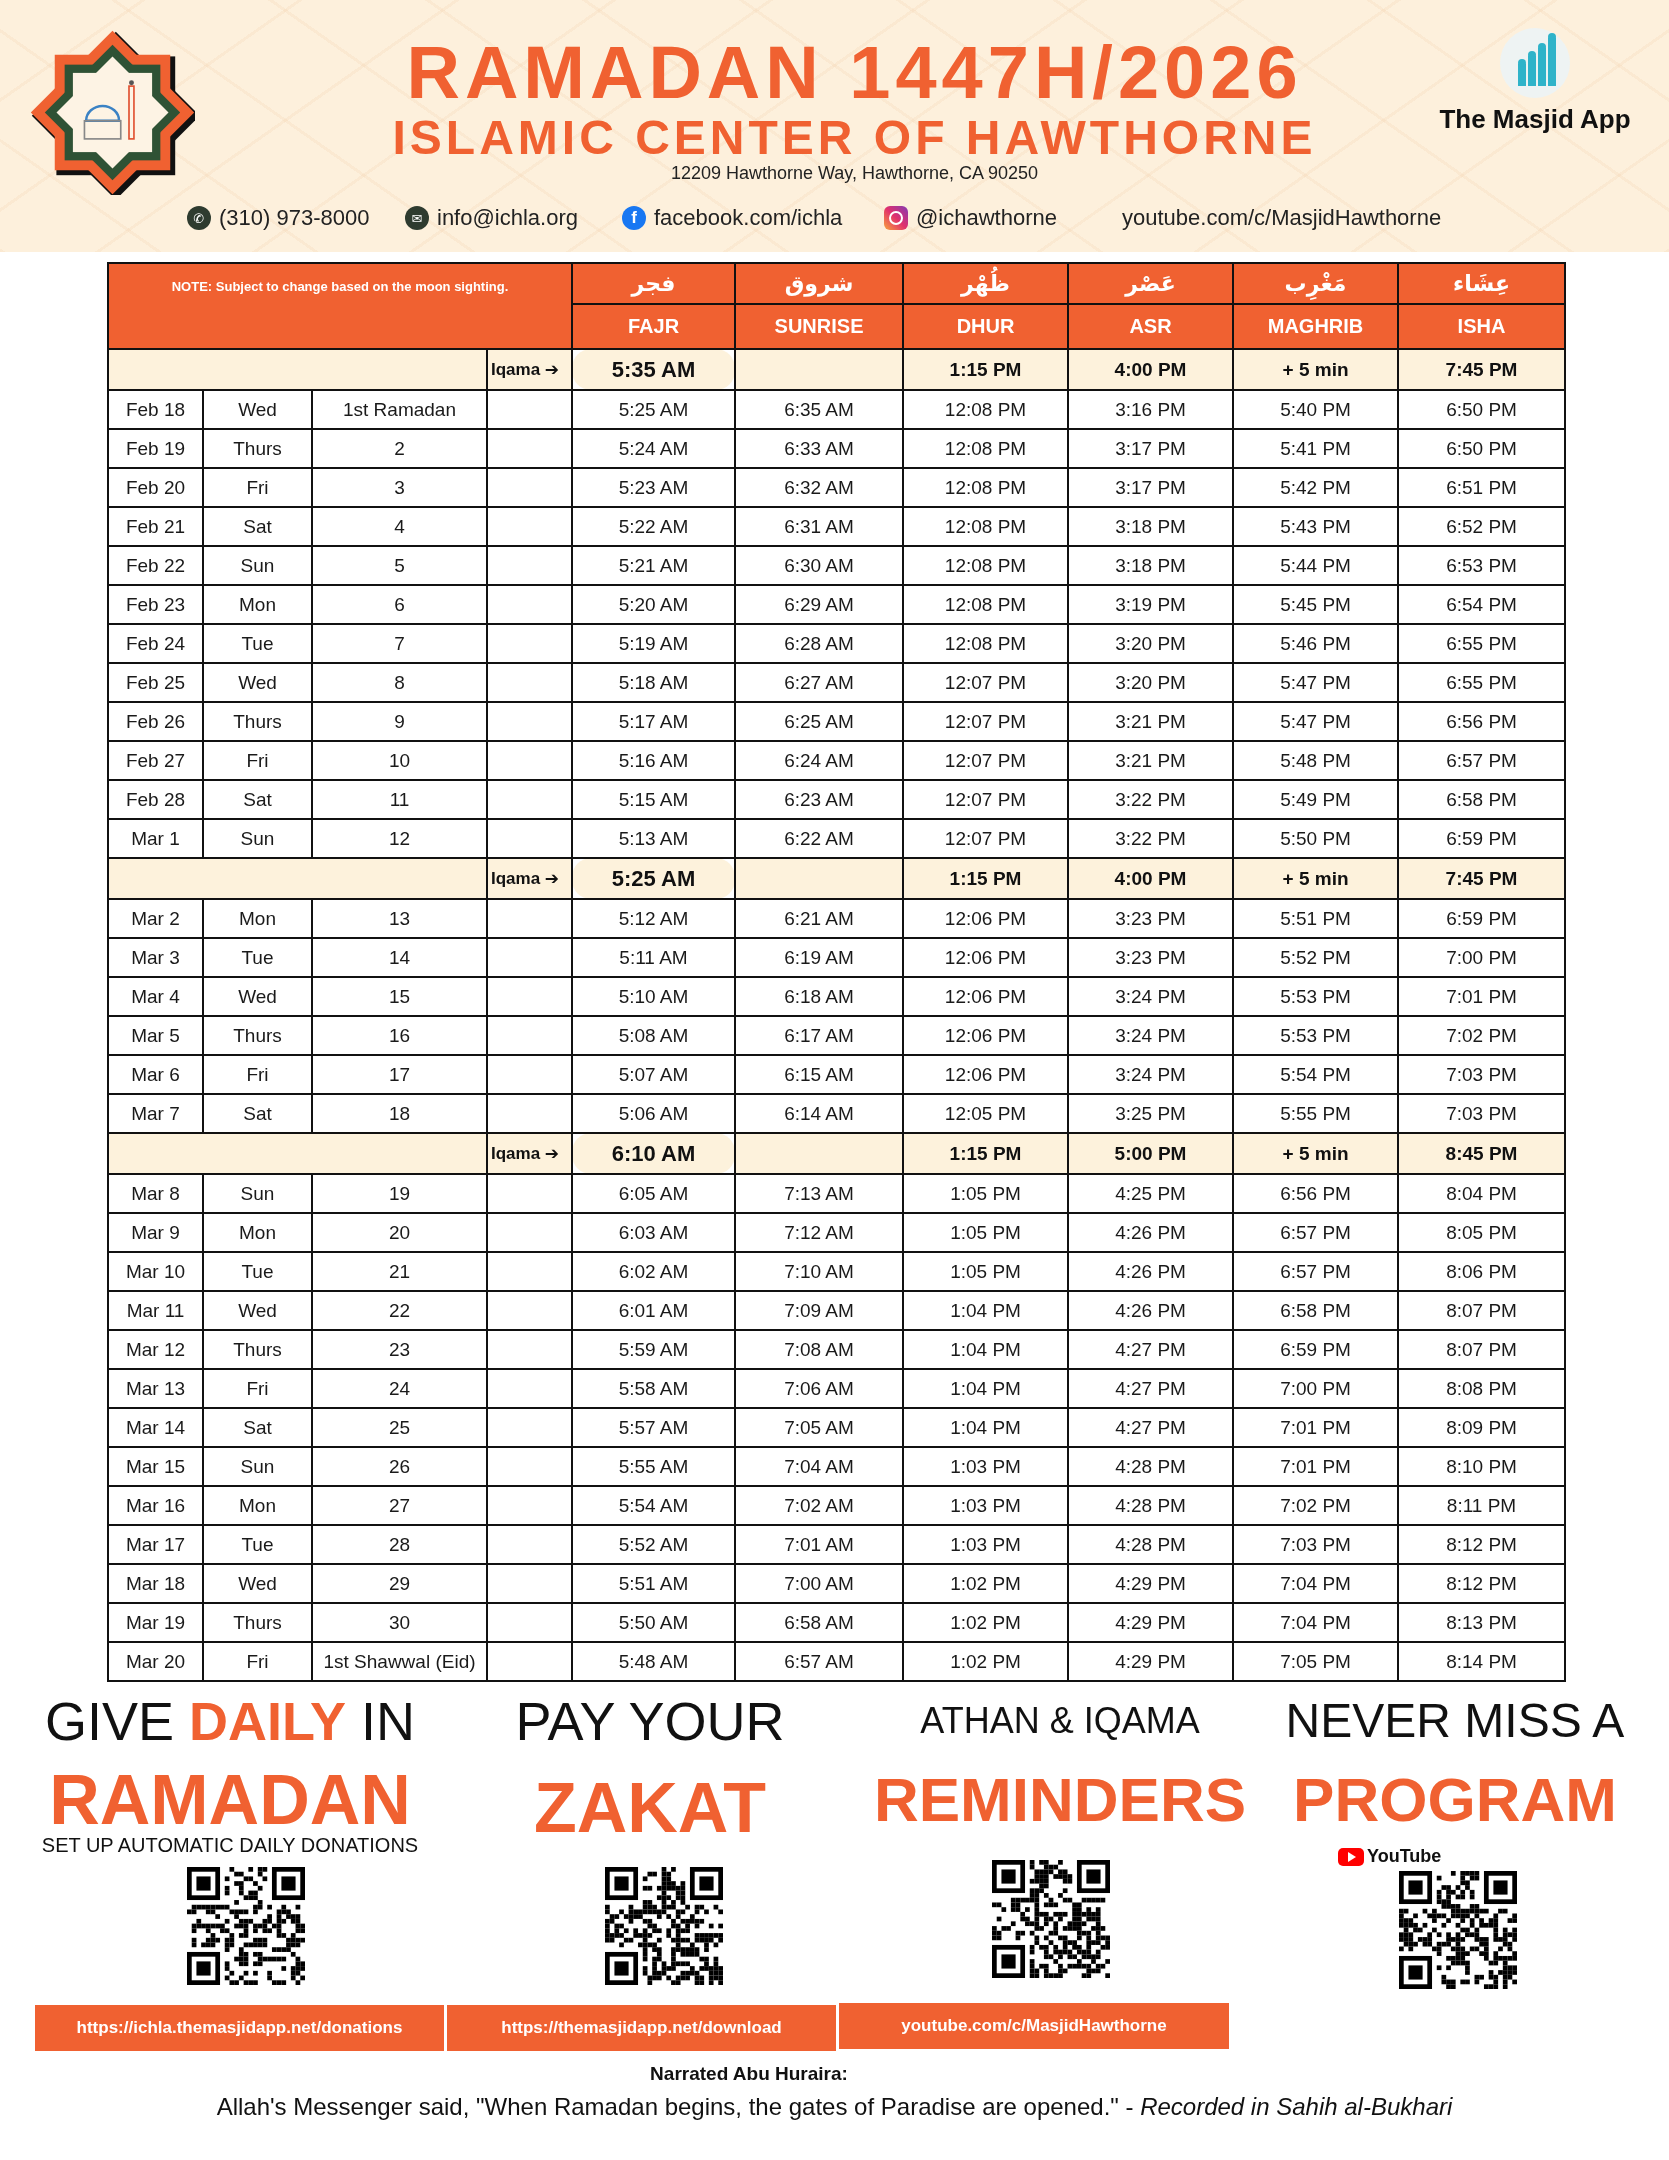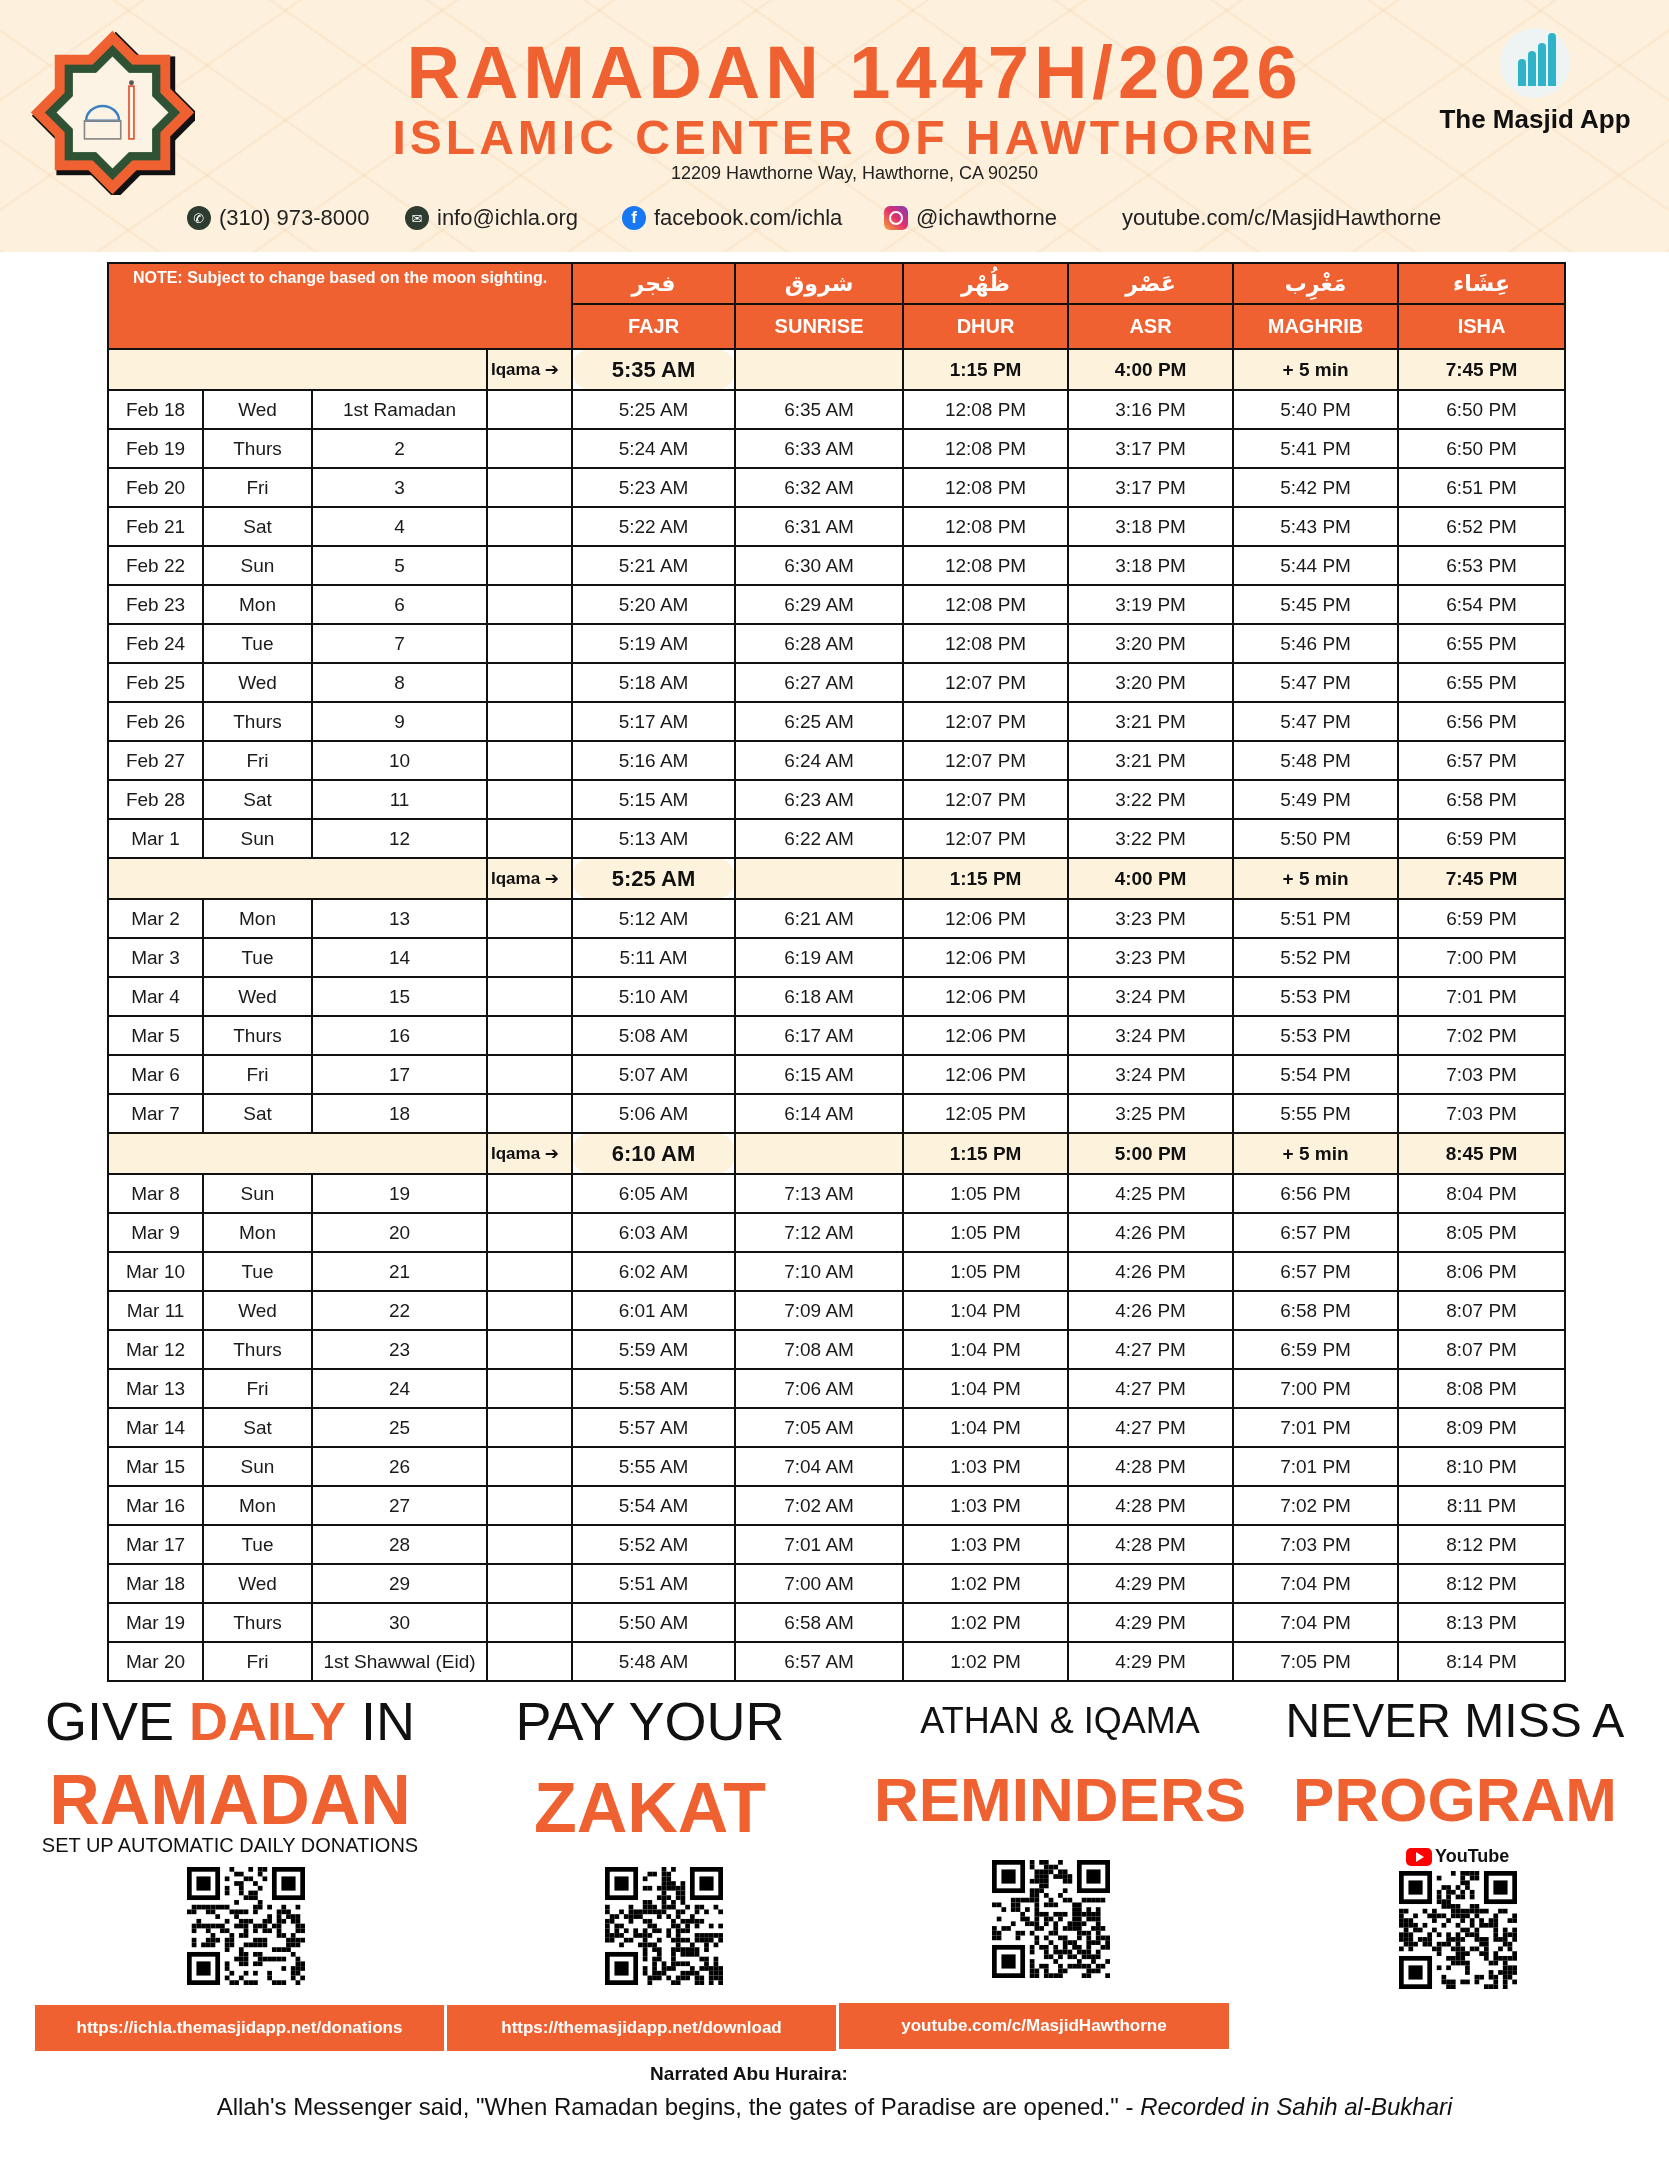--- a/index.html
+++ b/index.html
@@ -42,21 +42,21 @@
   .app-icon { width: 70px; height: 70px; border-radius: 50%; background: #eef3f3; margin: 0 auto; position: relative; }
   .app-name { font-size: 26px; font-weight: bold; margin-top: 6px; color: #111; }
 
   
   .table-wrap { position: absolute; left: 107px; top: 262px; width: 1457px; }
   table { border-collapse: collapse; width: 1457px; table-layout: fixed; }
   td, th { border: 2px solid #111; text-align: center; vertical-align: middle; font-size: 19px; }
   th { background: #f06131; color: #fff; font-weight: bold; }
   th.ar { height: 41px; font-size: 22px; font-family: "DejaVu Sans", sans-serif; }
   th.en { height: 45px; font-size: 20px; }
-  th.note { font-size: 16px; line-height: 20px; padding: 4px 10px 16px; vertical-align: top; }
+  th.note { font-size: 13px; line-height: 38px; padding: 4px 10px 16px; vertical-align: top; }
   tr.iqama td { background: #fdf2dc; height: 41px; font-weight: bold; font-size: 19px; }
   tr.iqama td.fajr-iq { font-size: 22px; border-radius: 19px; }
   tr.iqama td.iq-label { font-size: 17px; text-align: left; padding-left: 3px; }
   tr.day td { height: 39px; background: #fff; color: #1a1a1a; }
 
   
   .promo { position: absolute; top: 1690px; width: 410px; text-align: center; }
   .promo .line1 { font-size: 54px; line-height: 62px; color: #111; white-space: nowrap; }
   .promo .line1 .hl { color: #f06131; font-weight: bold; }
   .promo .line2 { font-size: 70px; line-height: 80px; font-weight: bold; color: #f06131; white-space: nowrap; margin-top: 8px; }
@@ -1241,21 +1241,21 @@
       <rect x="0" y="0" width="7" height="7" fill="#000"></rect>
       <rect x="1" y="1" width="5" height="5" fill="#fff"></rect>
       <rect x="2" y="2" width="3" height="3" fill="#000"></rect>
       <rect x="18" y="0" width="7" height="7" fill="#000"></rect>
       <rect x="19" y="1" width="5" height="5" fill="#fff"></rect>
       <rect x="20" y="2" width="3" height="3" fill="#000"></rect>
       <rect x="0" y="18" width="7" height="7" fill="#000"></rect>
       <rect x="1" y="19" width="5" height="5" fill="#fff"></rect>
       <rect x="2" y="20" width="3" height="3" fill="#000"></rect>
     </svg></div>
-<div class="yt" style="left:1406px; top:1846px;">
+<div class="yt" style="left:1338px; top:1846px;">
   <span class="play"></span>
   <span>YouTube</span>
 </div>
 <div class="qr" style="left:1399px; top:1871px;"><svg class="qrsvg" viewBox="0 0 25 25">
       <rect width="25" height="25" fill="#fff"></rect>
       <rect x="11" y="0" width="1" height="1" fill="#000"></rect>
       <rect x="13" y="0" width="1" height="1" fill="#000"></rect>
       <rect x="14" y="0" width="1" height="1" fill="#000"></rect>
       <rect x="15" y="0" width="1" height="1" fill="#000"></rect>
       <rect x="16" y="0" width="1" height="1" fill="#000"></rect>

